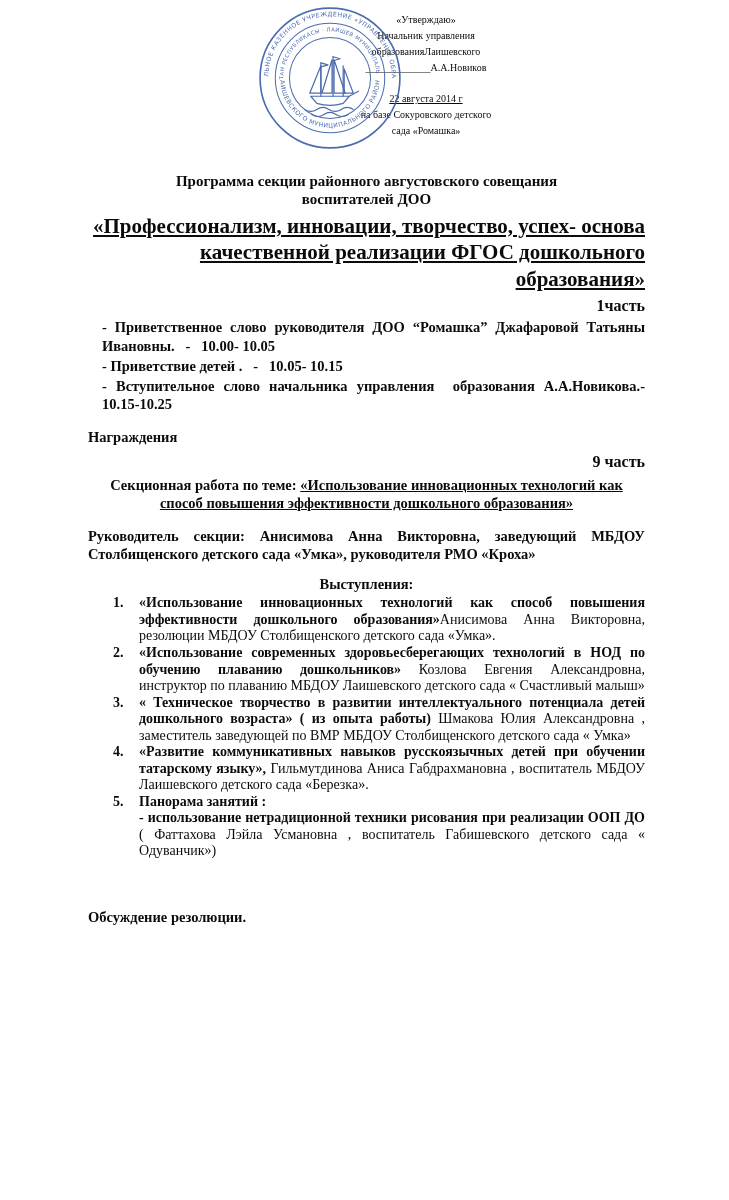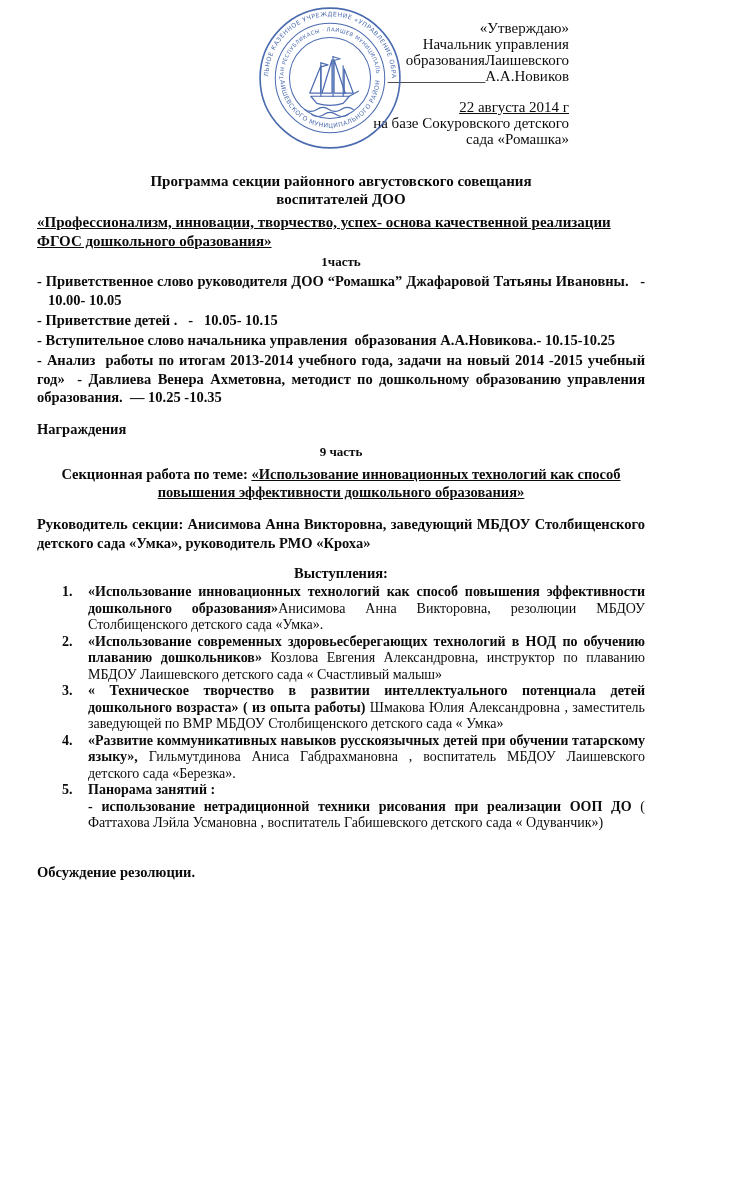--- a/index.html
+++ b/index.html
@@ -19,46 +19,46 @@
     position:absolute; left:254px; top:2px;
     width:152px; height:152px;
     z-index:2; pointer-events:none; opacity:.92;
   }
   .ring { fill:none; stroke:#3c5fa9; stroke-width:1.6; }
   .ring.thin { stroke-width:1; }
   .ring-text { fill:#3c5fa9; font-family:"DejaVu Sans", sans-serif; font-size:6.1px; letter-spacing:.5px; }
   .ring-text.small { font-size:5.3px; letter-spacing:.4px; }
   .ship-art { stroke:#3c5fa9; fill:none; stroke-width:1.2; stroke-linecap:round; stroke-linejoin:round; }
   .approval {
-    position:absolute; left:283px; top:20px; width:286px;
-    text-align:right; font-size:15px; line-height:16px; z-index:1;
+    position:absolute; left:283px; top:12px; width:286px;
+    text-align:center; font-size:10px; line-height:16px; z-index:1;
   }
   .approval .date-line { margin-top:15px;text-decoration:underline; }
   
-  .content { padding:0 84px 0 37px; font-size:14.5px; line-height:1.26; }
+  .content { padding:0 84px 0 88px; font-size:14.5px; line-height:1.26; }
   .title1 { font-size:15px; font-weight:bold; text-align:center; line-height:1.22; }
   .main-title {
-    font-size:15px; font-weight:bold; text-align:left;
+    font-size:21px; font-weight:bold; text-align:right;
     text-decoration:underline; line-height:1.28; margin-top:4px;
   }
-  .part-heading { font-size:13px; font-weight:bold; text-align:center; margin-top:3px; }
-  .para { text-align:justify; font-weight:bold; margin-top:2px; }
+  .part-heading { font-size:16px; font-weight:bold; text-align:right; margin-top:3px; }
+  .para { text-align:justify; font-weight:bold; margin-top:2px;margin-left:14px; }
   .awards { font-weight:bold; margin-top:14px; }
   .part2-heading { margin-top:6px; }
   .section-head { text-align:center; font-weight:bold; margin-top:4px; }
   .section-head .topic { text-decoration:underline; }
   .leader { text-align:justify; font-weight:bold; margin-top:14px; }
   .speeches-heading { text-align:center; font-weight:bold; margin-top:12px; }
   .speeches { margin-top:2px; font-size:14px; line-height:1.18; }
   .speech { display:flex; padding-left:25px; }
   .speech .num { flex:none; width:26px; font-weight:bold; }
   .speech-text { flex:1; text-align:justify; }
   .speech-title { font-weight:bold; }
   .speech-speaker { font-weight:normal; }
-  .closing { font-weight:bold; margin-top:31px; }
+  .closing { font-weight:bold; margin-top:48px; }
 </style>
 </head>
 <body>
 
 <div class="page">
 
   <div class="header">
 
     <svg class="stamp" viewBox="0 0 150 150" aria-hidden="true">
       <defs>
@@ -113,31 +113,30 @@
       <span>воспитателей ДОО</span>
     </div>
 
     <div class="main-title">«Профессионализм, инновации, творчество, успех- основа качественной реализации ФГОС дошкольного образования»</div>
 
     <div class="part-heading">1часть</div>
 
     <div class="para">- Приветственное слово руководителя ДОО “Ромашка” Джафаровой Татьяны Ивановны.&nbsp;&nbsp; -&nbsp;&nbsp; 10.00- 10.05</div>
     <div class="para">- Приветствие детей .&nbsp;&nbsp; -&nbsp;&nbsp; 10.05- 10.15</div>
     <div class="para">- Вступительное слово начальника управления &nbsp;образования А.А.Новикова.- 10.15-10.25</div>
-    <div class="para">- Анализ &nbsp;работы по итогам 2013-2014 учебного года, задачи на новый 2014 -2015 учебный год» &nbsp;- Давлиева Венера Ахметовна, методист по дошкольному образованию управления образования. &nbsp;— 10.25 -10.35</div>
 
     <div class="awards">Награждения</div>
 
     <div class="part-heading part2-heading">9 часть</div>
 
     <div class="section-head">
       <span>Секционная работа по теме: </span><span class="topic">«Использование инновационных технологий как способ повышения эффективности дошкольного образования»</span>
     </div>
 
-    <div class="leader">Руководитель секции: Анисимова Анна Викторовна, заведующий МБДОУ Столбищенского детского сада «Умка», руководитель РМО «Кроха»</div>
+    <div class="leader">Руководитель секции: Анисимова Анна Викторовна, заведующий МБДОУ Столбищенского детского сада «Умка», руководителя РМО «Кроха»</div>
 
     <div class="speeches-heading">Выступления:</div>
 
     <div class="speeches">
 
       <div class="speech">
         <span class="num">1.</span>
         <div class="speech-text">
           <span class="speech-title">«Использование инновационных технологий как способ повышения эффективности дошкольного образования»</span><span class="speech-speaker">Анисимова Анна Викторовна, резолюции МБДОУ Столбищенского детского сада «Умка».</span>
         </div>

